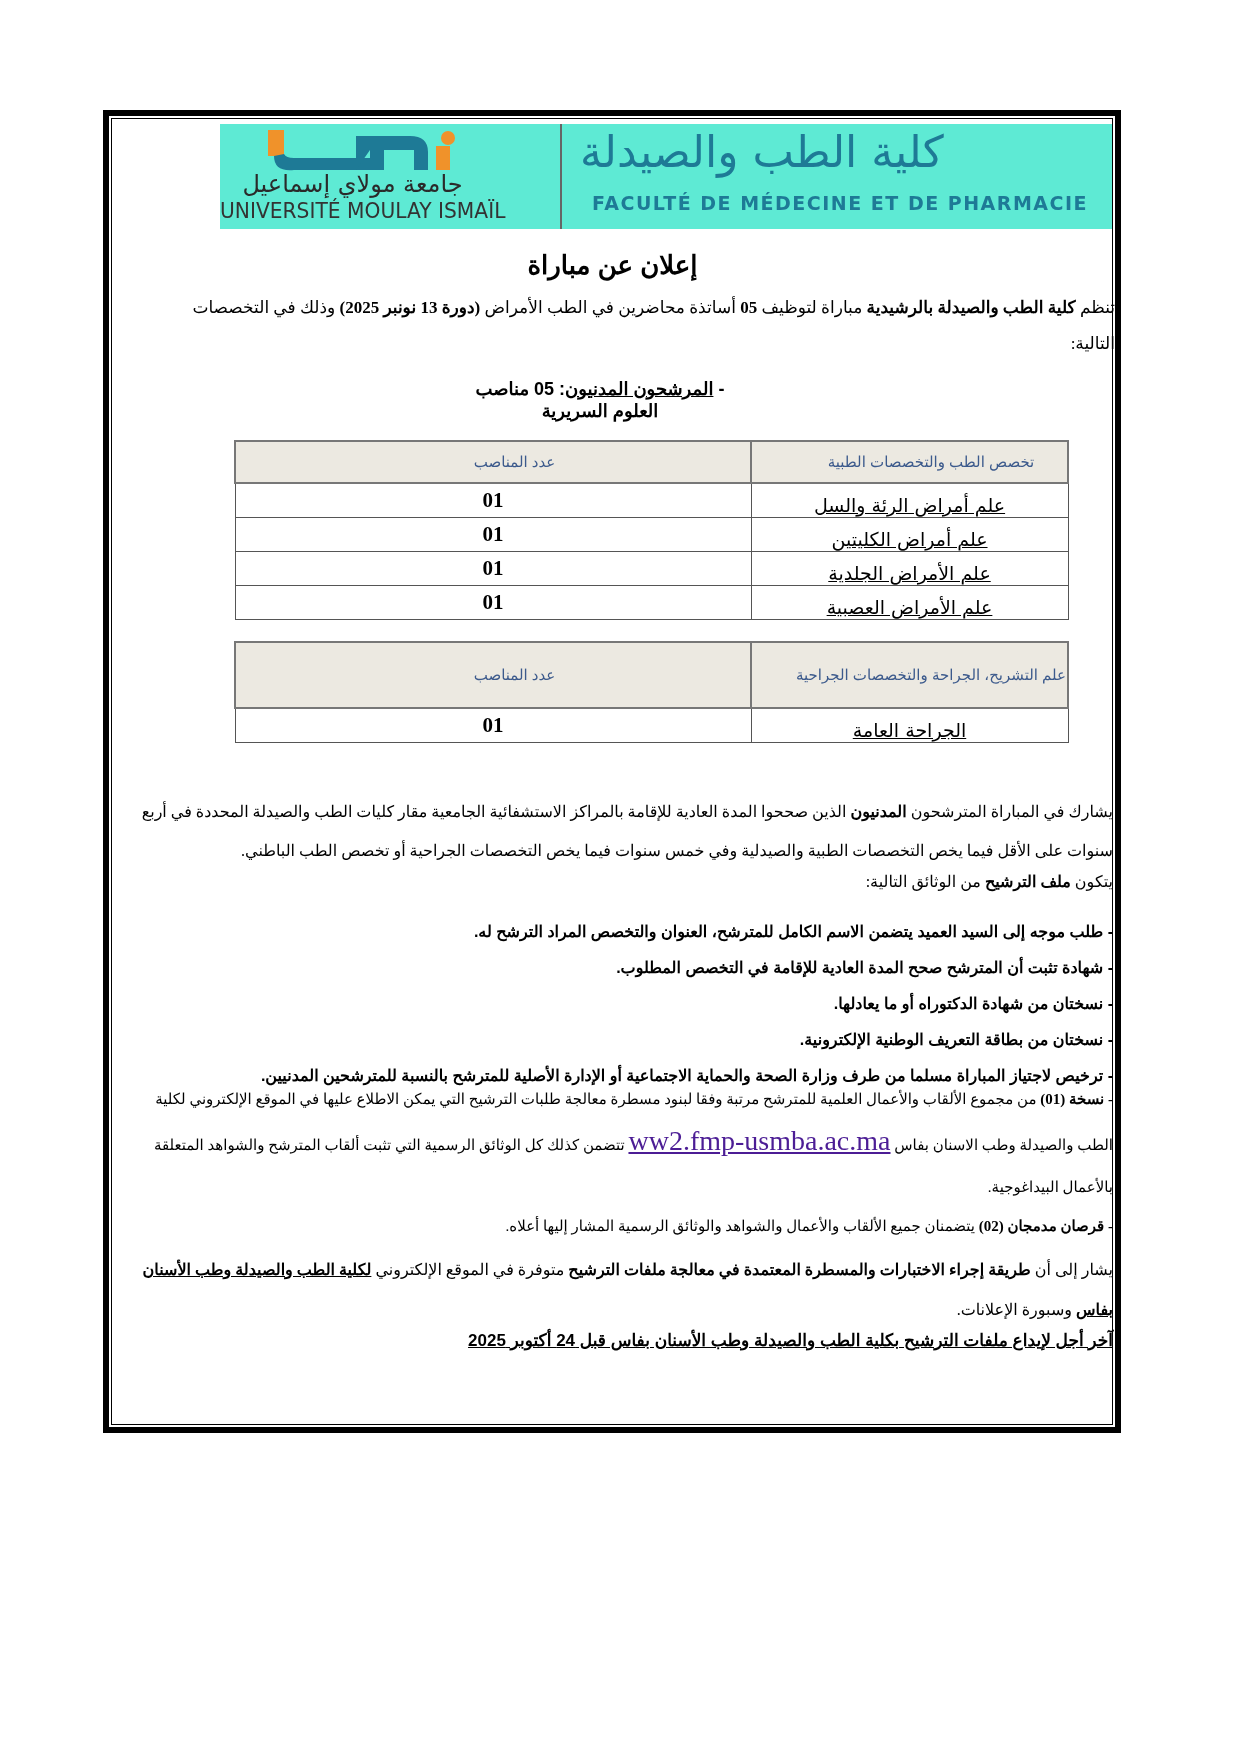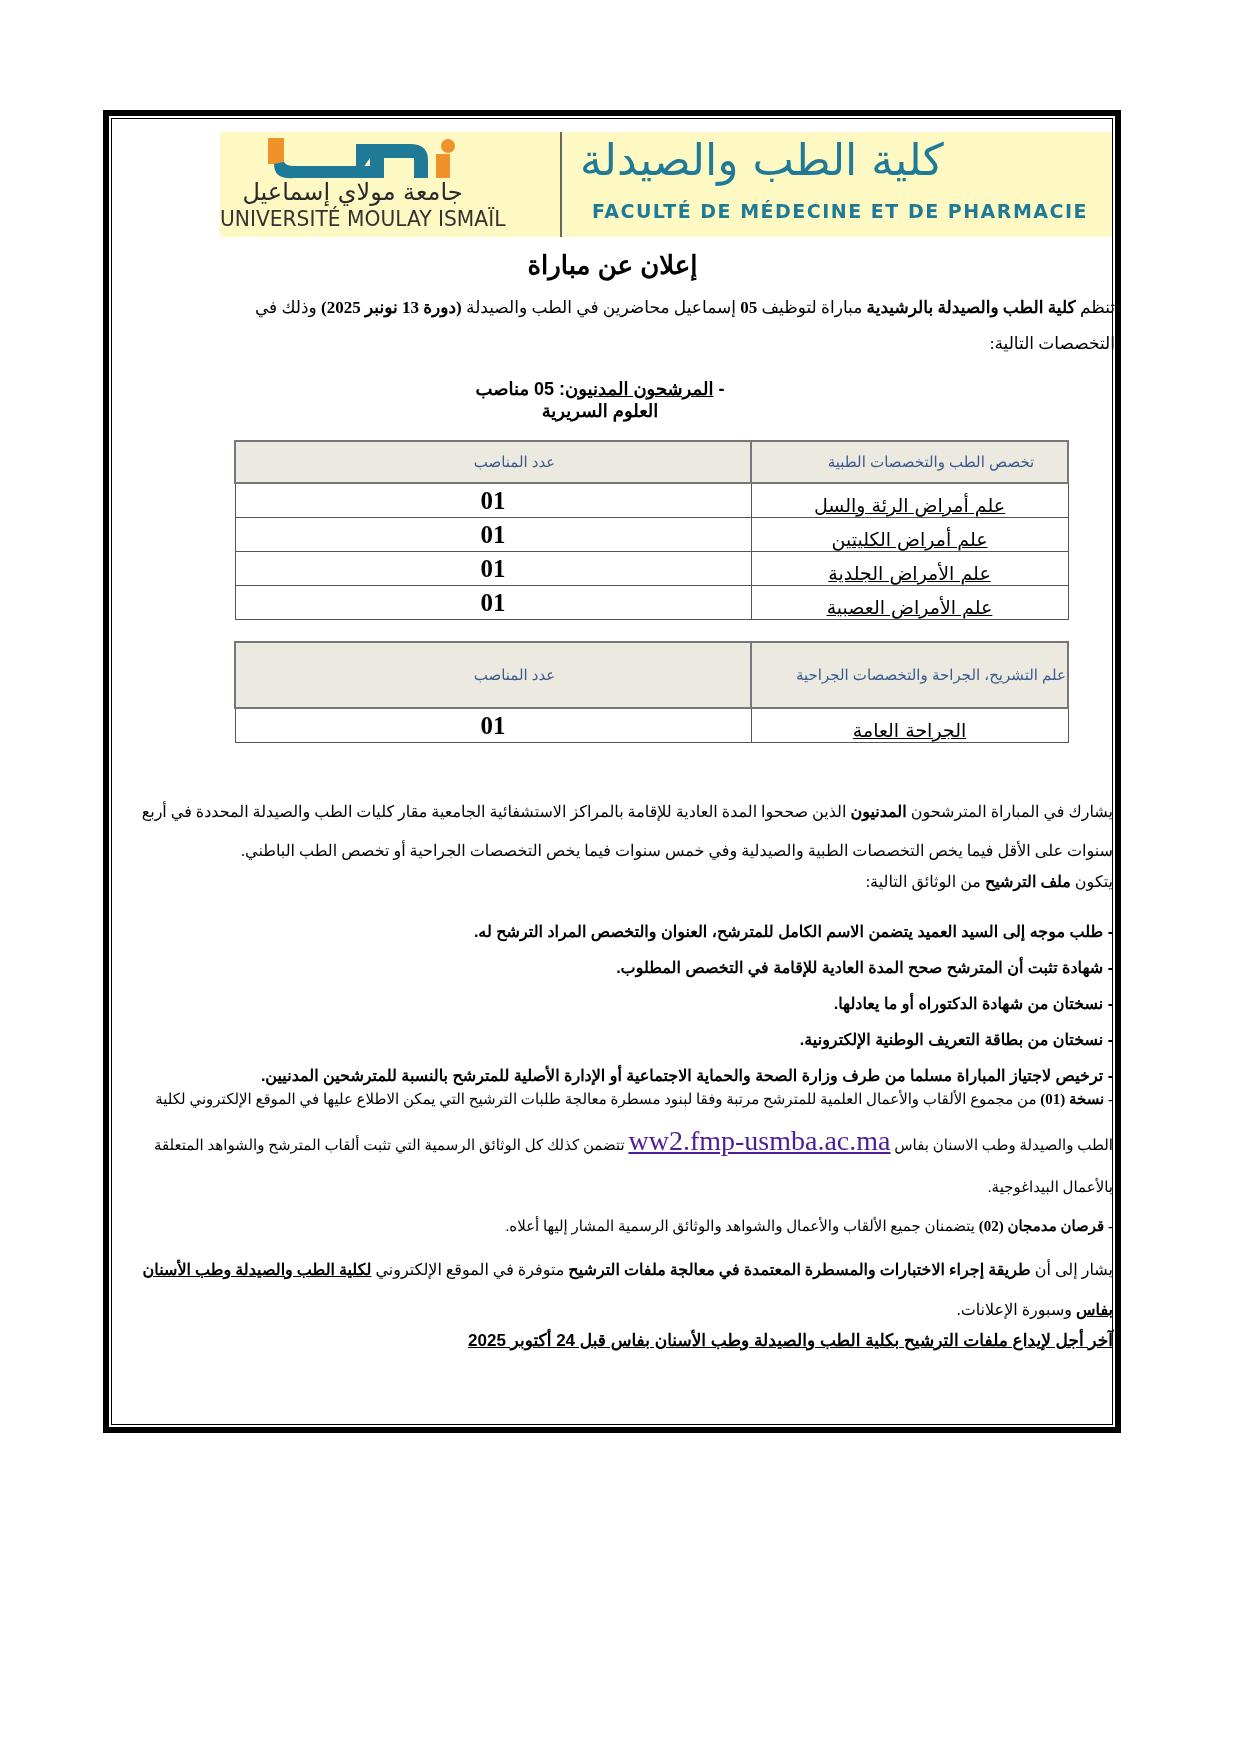--- a/index.html
+++ b/index.html
@@ -1,33 +1,33 @@
 <!DOCTYPE html>
 <html><head>
 <meta charset="utf-8">
 <style>
   html, body { margin:0; padding:0; background:#ffffff; }
   body { width:1241px; height:1755px; position:relative; font-family:"Liberation Sans", sans-serif; color:#000; }
   .frame-outer { position:absolute; left:103px; top:110px; width:1018px; height:1323px; border:6px solid #000; box-sizing:border-box; }
   .frame-inner { position:absolute; left:111px; top:118px; width:1002px; height:1307px; border:1px solid #000; box-sizing:border-box; }
-  .logo-band { position:absolute; left:220px; top:132px; width:892px; height:105px; background:#fef9c3; }
+  .logo-band { position:absolute; left:220px; top:124px; width:892px; height:105px; background:#5eead4; }
   .umi-mark { position:absolute; left:40px; top:4px; width:200px; height:48px; }
   .umi-ar { position:absolute; left:0; top:46px; width:265px; text-align:center; font-size:24px; color:#2a2a2a; font-family:"DejaVu Sans", sans-serif; direction:rtl; }
   .umi-fr { position:absolute; left:0; top:74px; width:280px; text-align:center; font-size:22px; color:#333; letter-spacing:0px; font-family:"DejaVu Sans", sans-serif; transform:scaleX(0.92); transform-origin:left; white-space:nowrap; }
   .logo-divider { position:absolute; left:340px; top:0; width:2px; height:105px; background:#666; }
   .fac-ar { position:absolute; left:360px; top:2px; width:520px; text-align:left; font-size:44px; font-weight:normal; color:#1e7a96; direction:rtl; font-family:"DejaVu Sans", sans-serif; }
   .fac-fr { position:absolute; left:360px; top:68px; width:520px; text-align:center; font-size:19px; font-weight:bold; color:#1e7a96; letter-spacing:1.5px; font-family:"DejaVu Sans", sans-serif; white-space:nowrap; }
   .title { position:absolute; left:120px; top:250px; width:985px; text-align:center; font-size:26px; font-weight:bold; direction:rtl; }
   .para { position:absolute; direction:rtl; text-align:right; font-size:17px; line-height:36px; font-family:"Liberation Serif", serif; }
   .para b { font-weight:bold; }
   .sub { position:absolute; left:400px; top:378px; width:400px; text-align:center; direction:rtl; font-size:18px; font-weight:bold; line-height:22px; }
   .sub u { text-decoration:underline; }
   table.spec { position:absolute; border-collapse:collapse; direction:rtl; font-family:"Liberation Sans", sans-serif; }
   table.spec th { background:#ece9e1; color:#3c5a8c; font-weight:normal; font-size:15px; border:2px solid #777; height:38px;padding-left:44px; }
-  table.spec td { border:1px solid #555; height:31px; text-align:center; font-size:25px; font-weight:bold; font-family:"Liberation Serif", serif; }
+  table.spec td { border:1px solid #555; height:31px; text-align:center; font-size:21px; font-weight:bold; font-family:"Liberation Serif", serif; }
   table.spec td.name { font-family:"DejaVu Sans", sans-serif; font-weight:normal; font-size:19px; text-decoration:underline; text-align:center; vertical-align:bottom; overflow:hidden; }
   .doc-line { position:absolute; right:128px; direction:rtl; text-align:right; font-size:16px; font-weight:bold; white-space:nowrap;margin-top:14px; }
   a.link { color:#4c1d95; text-decoration:underline; font-size:28px; font-family:"Liberation Serif", serif; }
   .deadline { position:absolute; right:128px; top:1330px; direction:rtl; font-size:17px; font-weight:bold; text-decoration:underline; }
 </style>
 </head>
 <body>
 
 <div class="frame-outer"></div>
 <div class="frame-inner"></div>
@@ -47,21 +47,21 @@
   <div class="fac-fr">FACULTÉ DE MÉDECINE ET DE PHARMACIE</div>
 </div>
 
 <div class="title">إعلان عن مباراة</div>
 
 <div class="para" style="left:185px; top:290px; width:930px;">
   <span>تنظم</span>
   <b>كلية الطب والصيدلة بالرشيدية</b>
   <span>مباراة لتوظيف</span>
   <b>05</b>
-  <span>إسماعيل محاضرين في الطب والصيدلة</span>
+  <span>أساتذة محاضرين في الطب الأمراض</span>
   <b>(دورة 13 نونبر 2025)</b>
   <span>وذلك في التخصصات التالية:</span>
 </div>
 
 <div class="sub">
   <div>
     <span>-</span>
     <u>المرشحون المدنيون</u><span>: 05 مناصب</span>
   </div>
   <div>العلوم السريرية</div>

